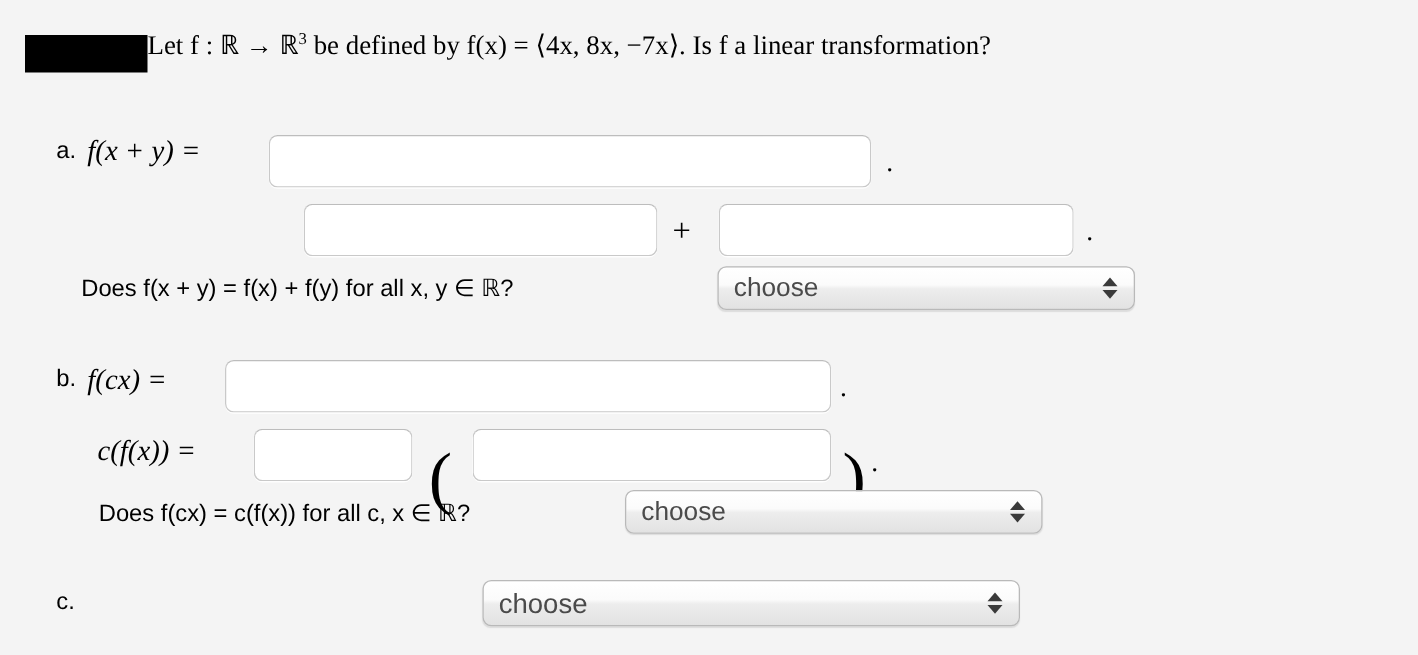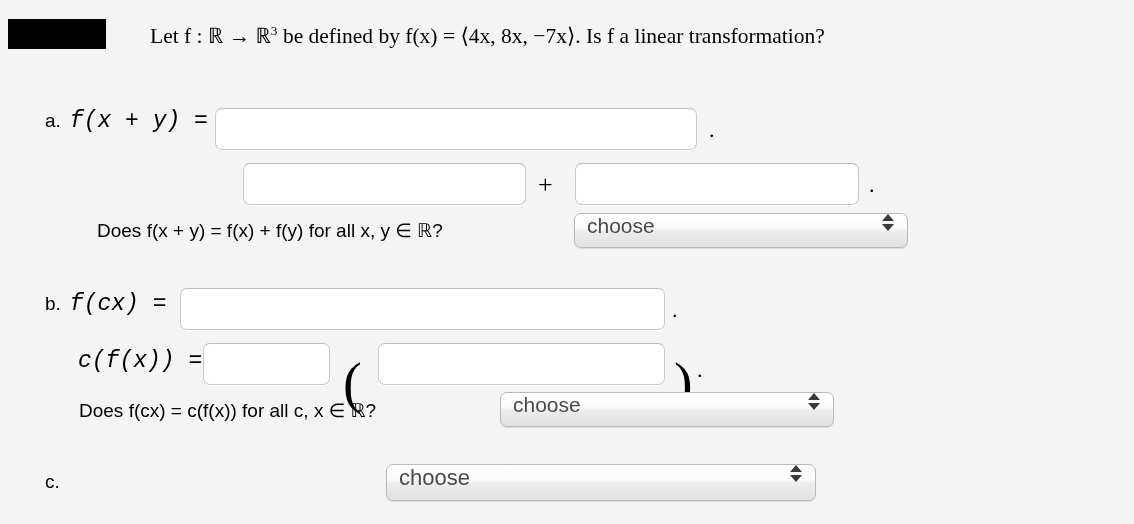--- a/index.html
+++ b/index.html
@@ -22,28 +22,27 @@
     height: 524px;
   }
   .mathr {
     font-family: "Liberation Serif", serif;
     font-style: normal;
   }
 
   
   .prompt {
     position: absolute;
-    left: 8px;
+    left: 20px;
     top: 14px;
     display: flex;
-    align-items: flex-start;
+    align-items: flex-end;
     white-space: nowrap;
     font-size: 22px;
     line-height: 34px;
-    gap: 44px;
   }
   .redaction {
     display: inline-block;
     width: 98px;
     height: 30px;
     background: #000;
     vertical-align: middle;
     position: relative;
     top: 5px;
   }
@@ -63,21 +62,21 @@
     display: flex;
     align-items: center;
     white-space: nowrap;
   }
   .item-letter {
     font-family: "Liberation Sans", sans-serif;
     font-size: 19px;
     color: #000;
   }
   .mathlabel {
-    font-family: Liberation Mono, monospace;
+    font-family: Liberation Serif, serif;
     font-size: 23px;
     font-style: italic;
   }
   .qtext {
     font-family: "Liberation Sans", sans-serif;
     font-size: 19px;
   }
   .period {
     font-family: "Liberation Serif", serif;
     font-size: 22px;
@@ -112,21 +111,21 @@
 
   
   .selwrap {
     position: absolute;
     box-sizing: border-box;
     border: 1px solid #b9b9b9;
     border-radius: 7px;
     background: linear-gradient(to bottom, #ffffff 0%, #fbfbfb 42%, #ededed 52%, #e2e2e2 100%);
     box-shadow: 0 1px 1px rgba(0,0,0,0.10), inset 0 1px 0 #ffffff;
     display: flex;
-    align-items: flex-start;
+    align-items: center;
     cursor: default;
   }
   .selwrap .sellabel {
     font-family: "Liberation Sans", sans-serif;
     color: #4a4a4a;
     padding-left: 12px;
     flex: 1 1 auto;
     overflow: hidden;
   }
   .arrows {
@@ -166,21 +165,21 @@
     <span class="mathlabel">f(x + y) =</span>
   </div>
   <input class="tbox" type="text" style="position: absolute; left: 215px; top: 108px; width: 482px; height: 42px;" value="">
   <span class="period" style="position:absolute; left:709px; top:117px;">.</span>
 
   <input class="tbox" type="text" style="position: absolute; left: 243px; top: 163px; width: 283px; height: 42px;" value="">
   <span class="plus" style="position:absolute; left:538px; top:170px;">+</span>
   <input class="tbox" type="text" style="position: absolute; left: 575px; top: 163px; width: 284px; height: 42px;" value="">
   <span class="period" style="position:absolute; left:869px; top:172px;">.</span>
 
-  <div class="row" style="left:97px; top:219px;align-items:flex-end;">
+  <div class="row" style="left:65px; top:219px;align-items:flex-end;">
     <span class="qtext">Does f(x + y) = f(x) + f(y) for all x, y ∈ ℝ?</span>
   </div>
   <div class="selwrap" style="left:574px; top:213px; width:334px; height:35px;">
     <span class="sellabel" style="font-size:21px;">choose</span>
     <span class="arrows">
       <span class="arr-up"></span>
       <span class="arr-dn"></span>
     </span>
   </div>
 

